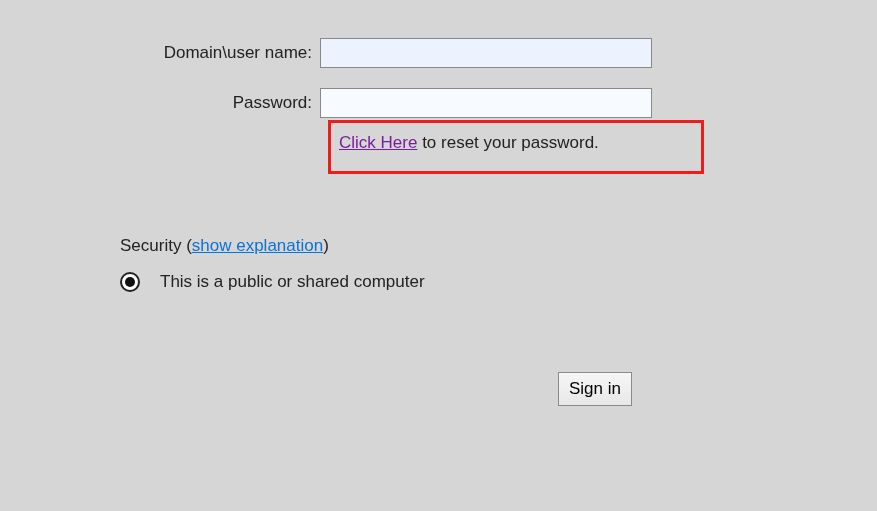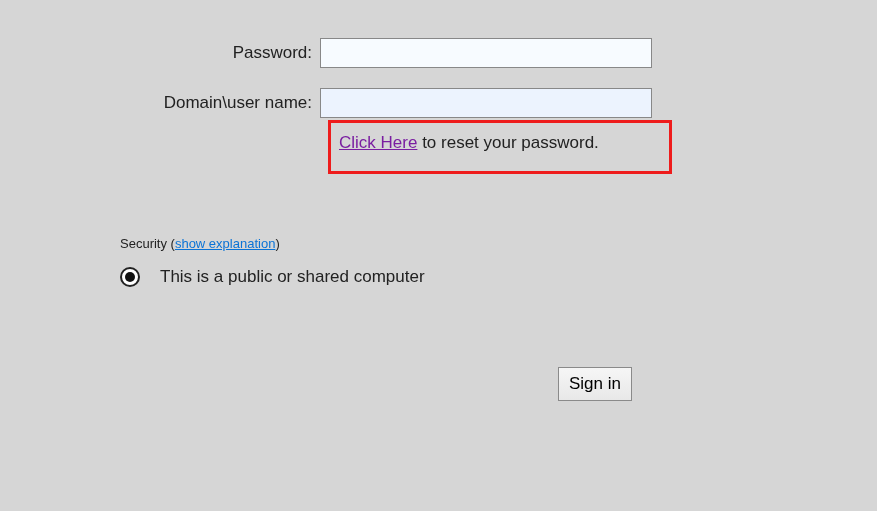--- a/index.html
+++ b/index.html
@@ -39,37 +39,37 @@
       background: #ecf3fe;
       font-size: 16px;
       padding: 2px 6px;
     }
     .text-input.password {
       background: #f7fbff;
     }
     .reset-wrapper {
       margin-left: 208px;
       border: 3px solid #ee1c1c;
-      width: 344px;
+      width: 376px;
       padding: 10px 8px 18px 8px;
       margin-top: -18px;
     }
     .reset-link {
       color: #7a1ea1;
       text-decoration: underline;
       cursor: pointer;
     }
     .reset-text {
       color: #222;
     }
     .security-section {
       margin-top: 62px;
     }
     .security-heading {
-      font-size: 13px;
+      font-size: 17px;
     }
     .show-link {
       color: #0a73d6;
       text-decoration: underline;
       cursor: pointer;
     }
     .radio-row {
       display: flex;
       align-items: center;
       margin-top: 16px;
@@ -107,27 +107,27 @@
       font-family: inherit;
       cursor: pointer;
     }
   </style>
 </head>
 <body>
 
 <div class="form-container">
 
   <div class="field-row">
-    <label class="field-label">Password:</label>
-    <input type="password" class="text-input password" value="" style="">
+    <label class="field-label">Domain\user name:</label>
+    <input type="text" class="text-input" value="" style="">
   </div>
 
   <div class="field-row">
-    <label class="field-label">Domain\user name:</label>
-    <input type="text" class="text-input" value="" style="">
+    <label class="field-label">Password:</label>
+    <input type="password" class="text-input password" value="" style="">
   </div>
 
   <div class="reset-wrapper">
     <a class="reset-link">Click Here</a><span class="reset-text"> to reset your password.</span>
   </div>
 
   <div class="security-section">
     <div class="security-heading">
       <span>Security (</span><a class="show-link">show explanation</a><span>)</span>
     </div>

